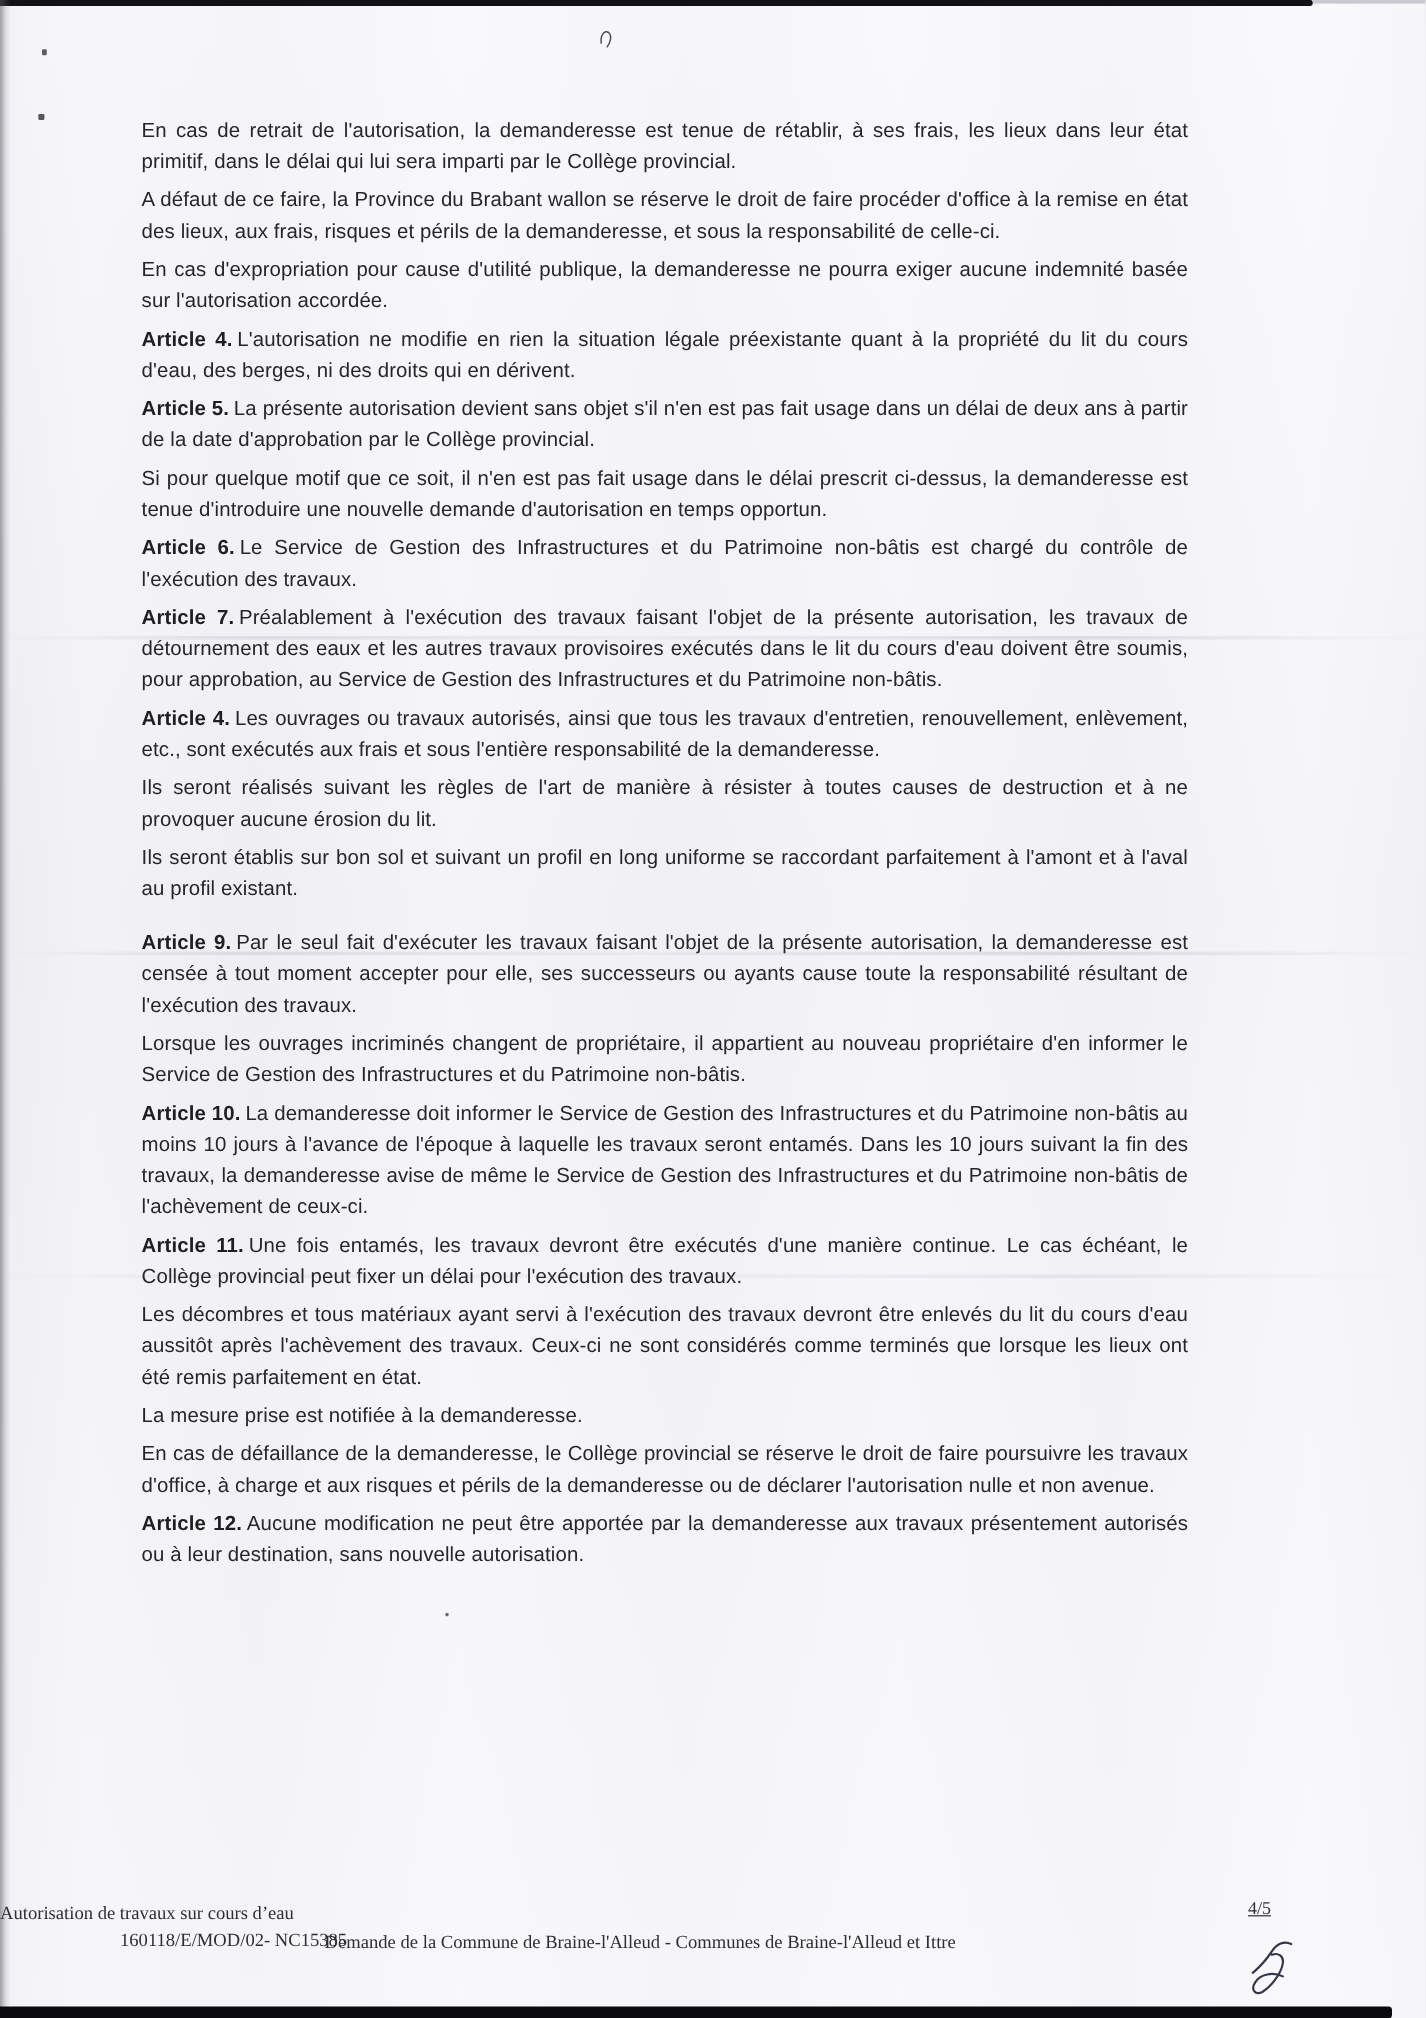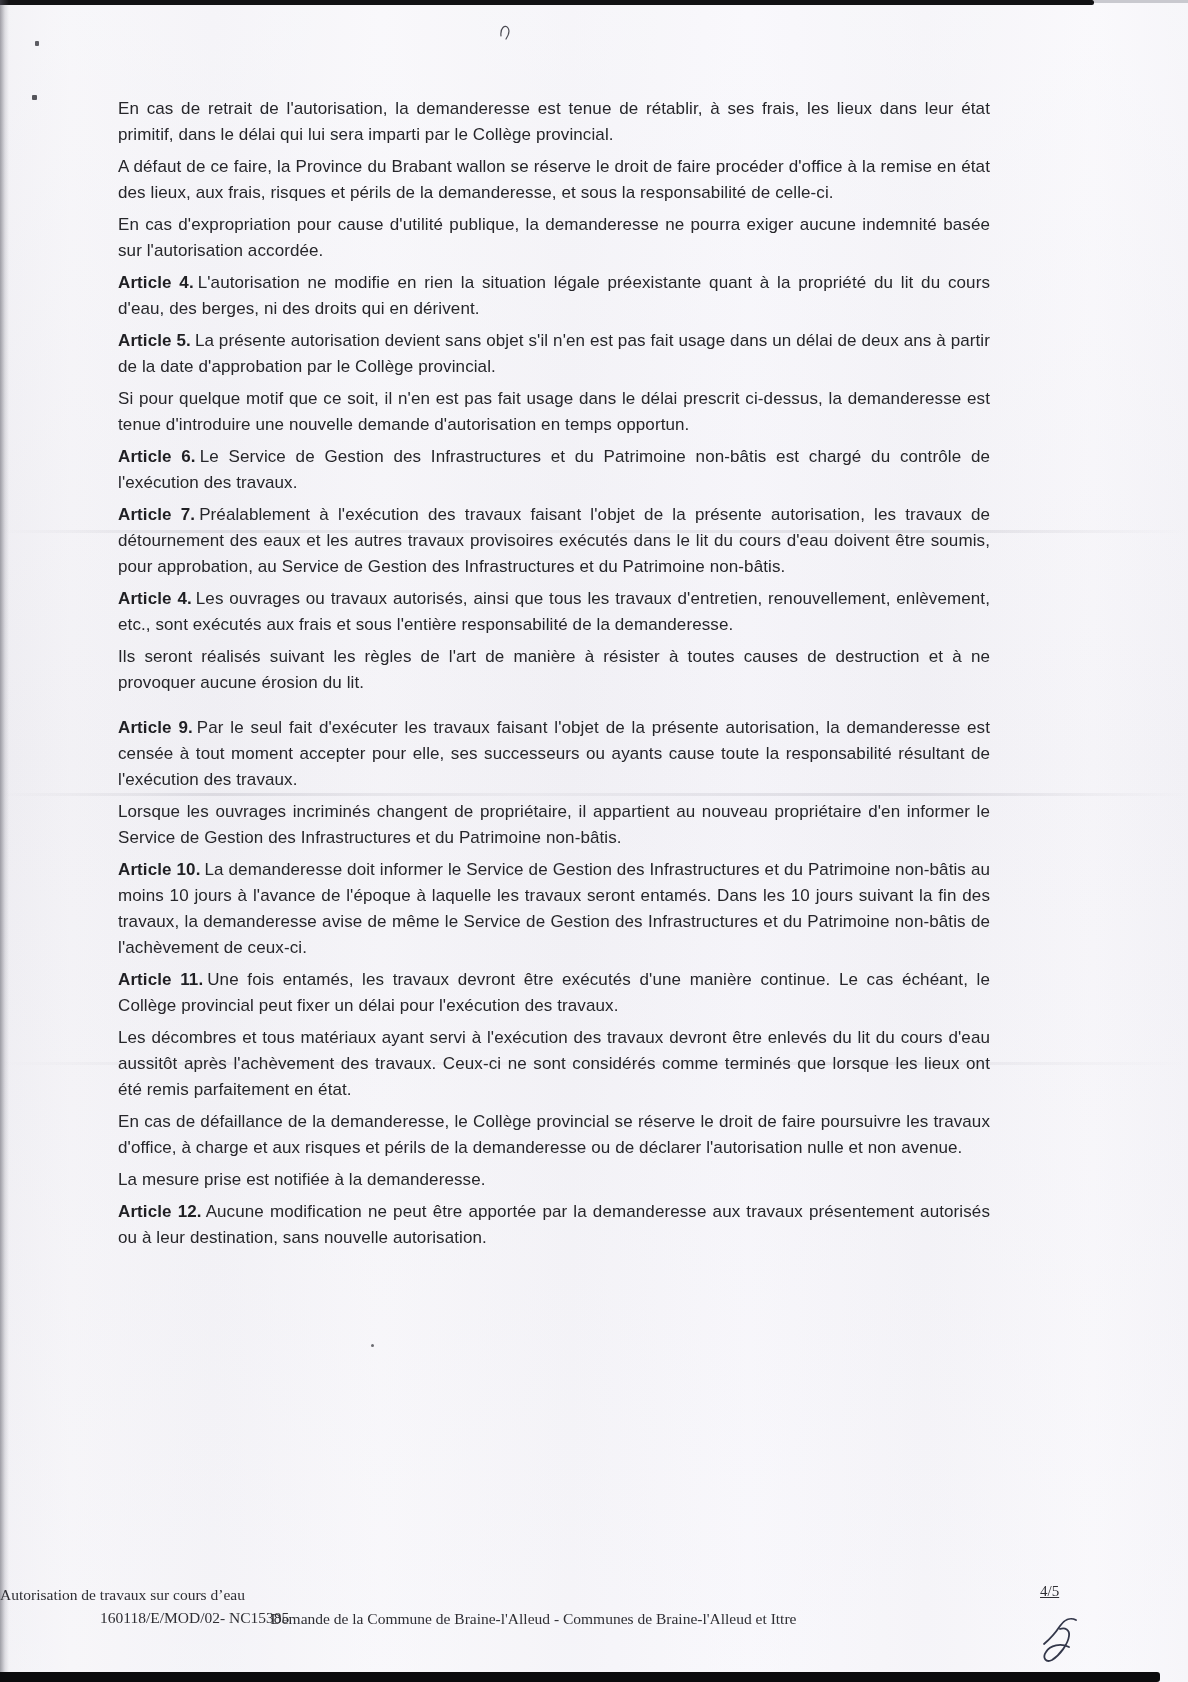--- a/index.html
+++ b/index.html
@@ -110,30 +110,31 @@
 
     <p class="art"><strong class="art-label">Article 5.</strong><span>La présente autorisation devient sans objet s'il n'en est pas fait usage dans un délai de deux ans à partir de la date d'approbation par le Collège provincial.</span></p>
     <p><span>Si pour quelque motif que ce soit, il n'en est pas fait usage dans le délai prescrit ci-dessus, la demanderesse est tenue d'introduire une nouvelle demande d'autorisation en temps opportun.</span></p>
 
     <p class="art"><strong class="art-label">Article 6.</strong><span>Le Service de Gestion des Infrastructures et du Patrimoine non-bâtis est chargé du contrôle de l'exécution des travaux.</span></p>
 
     <p class="art"><strong class="art-label">Article 7.</strong><span>Préalablement à l'exécution des travaux faisant l'objet de la présente autorisation, les travaux de détournement des eaux et les autres travaux provisoires exécutés dans le lit du cours d'eau doivent être soumis, pour approbation, au Service de Gestion des Infrastructures et du Patrimoine non-bâtis.</span></p>
 
     <p class="art"><strong class="art-label">Article 4.</strong><span>Les ouvrages ou travaux autorisés, ainsi que tous les travaux d'entretien, renouvellement, enlèvement, etc., sont exécutés aux frais et sous l'entière responsabilité de la demanderesse.</span></p>
     <p><span>Ils seront réalisés suivant les règles de l'art de manière à résister à toutes causes de destruction et à ne provoquer aucune érosion du lit.</span></p>
+    <p><span>Ils seront établis sur bon sol et suivant un profil en long uniforme se raccordant parfaitement à l'amont et à l'aval au profil existant.</span></p>
 
     <p class="art art-tight"><strong class="art-label">Article 9.</strong><span>Par le seul fait d'exécuter les travaux faisant l'objet de la présente autorisation, la demanderesse est censée à tout moment accepter pour elle, ses successeurs ou ayants cause toute la responsabilité résultant de l'exécution des travaux.</span></p>
     <p><span>Lorsque les ouvrages incriminés changent de propriétaire, il appartient au nouveau propriétaire d'en informer le Service de Gestion des Infrastructures et du Patrimoine non-bâtis.</span></p>
 
     <p class="art"><strong class="art-label">Article 10.</strong><span>La demanderesse doit informer le Service de Gestion des Infrastructures et du Patrimoine non-bâtis au moins 10 jours à l'avance de l'époque à laquelle les travaux seront entamés. Dans les 10 jours suivant la fin des travaux, la demanderesse avise de même le Service de Gestion des Infrastructures et du Patrimoine non-bâtis de l'achèvement de ceux-ci.</span></p>
 
     <p class="art"><strong class="art-label">Article 11.</strong><span>Une fois entamés, les travaux devront être exécutés d'une manière continue. Le cas échéant, le Collège provincial peut fixer un délai pour l'exécution des travaux.</span></p>
     <p><span>Les décombres et tous matériaux ayant servi à l'exécution des travaux devront être enlevés du lit du cours d'eau aussitôt après l'achèvement des travaux. Ceux-ci ne sont considérés comme terminés que lorsque les lieux ont été remis parfaitement en état.</span></p>
+    <p><span>La mesure prise est notifiée à la demanderesse.</span></p>
     <p><span>En cas de défaillance de la demanderesse, le Collège provincial se réserve le droit de faire poursuivre les travaux d'office, à charge et aux risques et périls de la demanderesse ou de déclarer l'autorisation nulle et non avenue.</span></p>
-    <p><span>La mesure prise est notifiée à la demanderesse.</span></p>
 
     <p class="art"><strong class="art-label">Article 12.</strong><span>Aucune modification ne peut être apportée par la demanderesse aux travaux présentement autorisés ou à leur destination, sans nouvelle autorisation.</span></p>
   </div>
 
   <div class="footer">
     <span class="ref">160118/E/MOD/02- NC15385</span>
     <div class="title">Autorisation de travaux sur cours d’eau</div>
     <div class="subtitle">Demande de la Commune de Braine-l'Alleud - Communes de Braine-l'Alleud et Ittre</div>
     <span class="pagenum">4/5</span>
   </div>

